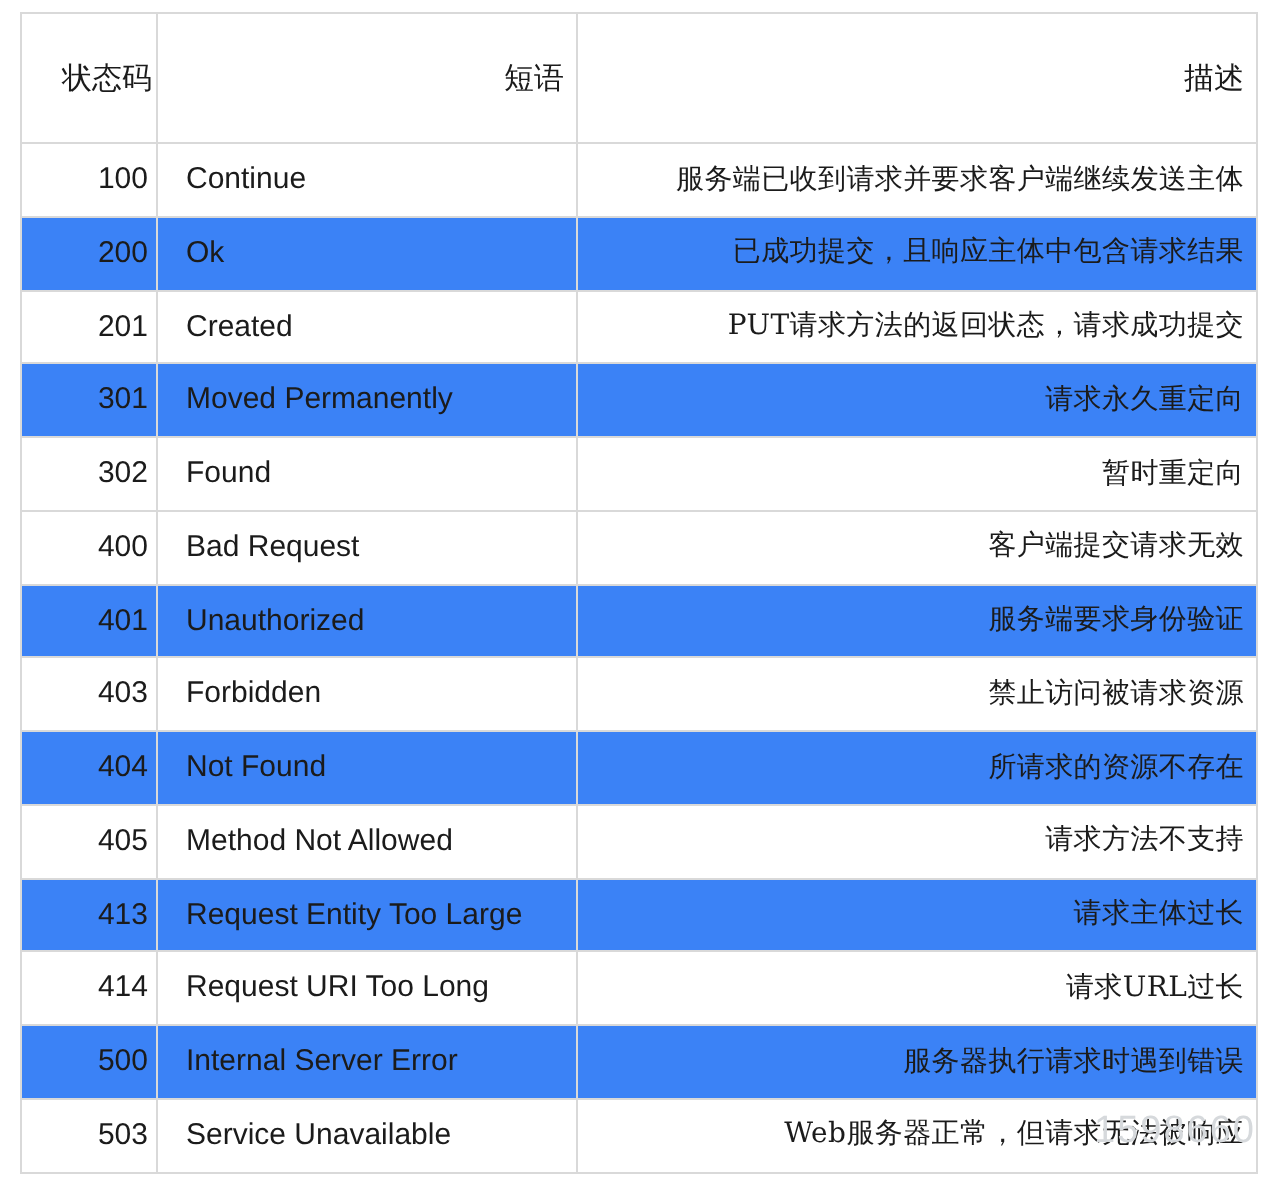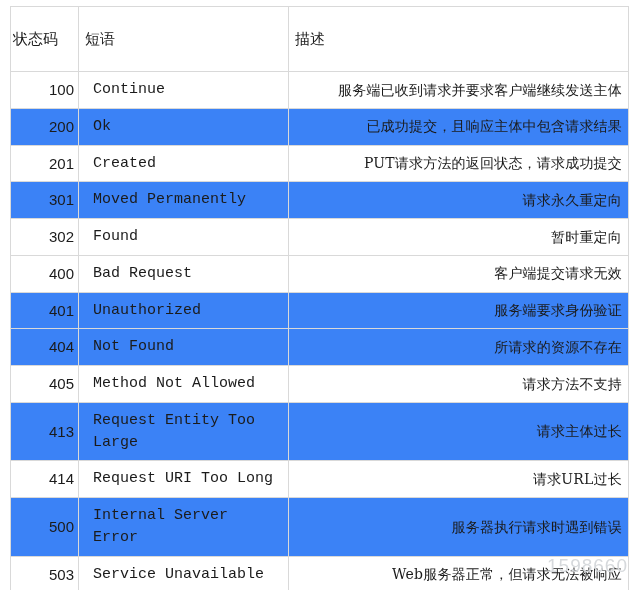--- a/index.html
+++ b/index.html
@@ -40,21 +40,21 @@
     vertical-align: middle;
     background-clip: padding-box;
   }
 
   
   thead th {
     font-family: "DejaVu Serif", "Liberation Serif", serif;
     font-weight: 400;
     font-size: 15px;
     color: #1b1b1b;
-    text-align: left;
+    text-align: right;
     padding: 9px 6px;
     height: 46px;
     line-height: 1.35;
     background: #ffffff;
   }
   thead th.th-code {
     padding-left: 2px;
     padding-right: 2px;
     word-break: break-all;
   }
@@ -68,21 +68,21 @@
   }
   tbody td.cell-code {
     text-align: right;
     font-family: "Liberation Sans", "DejaVu Sans", sans-serif;
     font-size: 15px;
     padding-left: 4px;
     padding-right: 4px;
   }
   tbody td.cell-phrase {
     text-align: left;
-    font-family: Liberation Mono, monospace;
+    font-family: Liberation Sans, sans-serif;
     font-size: 15px;
     padding-left: 14px;
   }
   tbody td.cell-desc {
     text-align: right;
     font-family: "DejaVu Serif", "Liberation Serif", serif;
     font-size: 14px;
     padding-left: 13px;
     padding-right: 6px;
     letter-spacing: 0.2px;
@@ -151,20 +151,25 @@
         <tr class="plain">
           <td class="cell-code">400</td>
           <td class="cell-phrase">Bad Request</td>
           <td class="cell-desc">客户端提交请求无效</td>
         </tr>
         <tr class="stripe">
           <td class="cell-code">401</td>
           <td class="cell-phrase">Unauthorized</td>
           <td class="cell-desc">服务端要求身份验证</td>
         </tr>
+        <tr class="plain">
+          <td class="cell-code">403</td>
+          <td class="cell-phrase">Forbidden</td>
+          <td class="cell-desc">禁止访问被请求资源</td>
+        </tr>
         <tr class="stripe">
           <td class="cell-code">404</td>
           <td class="cell-phrase">Not Found</td>
           <td class="cell-desc">所请求的资源不存在</td>
         </tr>
         <tr class="plain">
           <td class="cell-code">405</td>
           <td class="cell-phrase">Method Not Allowed</td>
           <td class="cell-desc">请求方法不支持</td>
         </tr>

